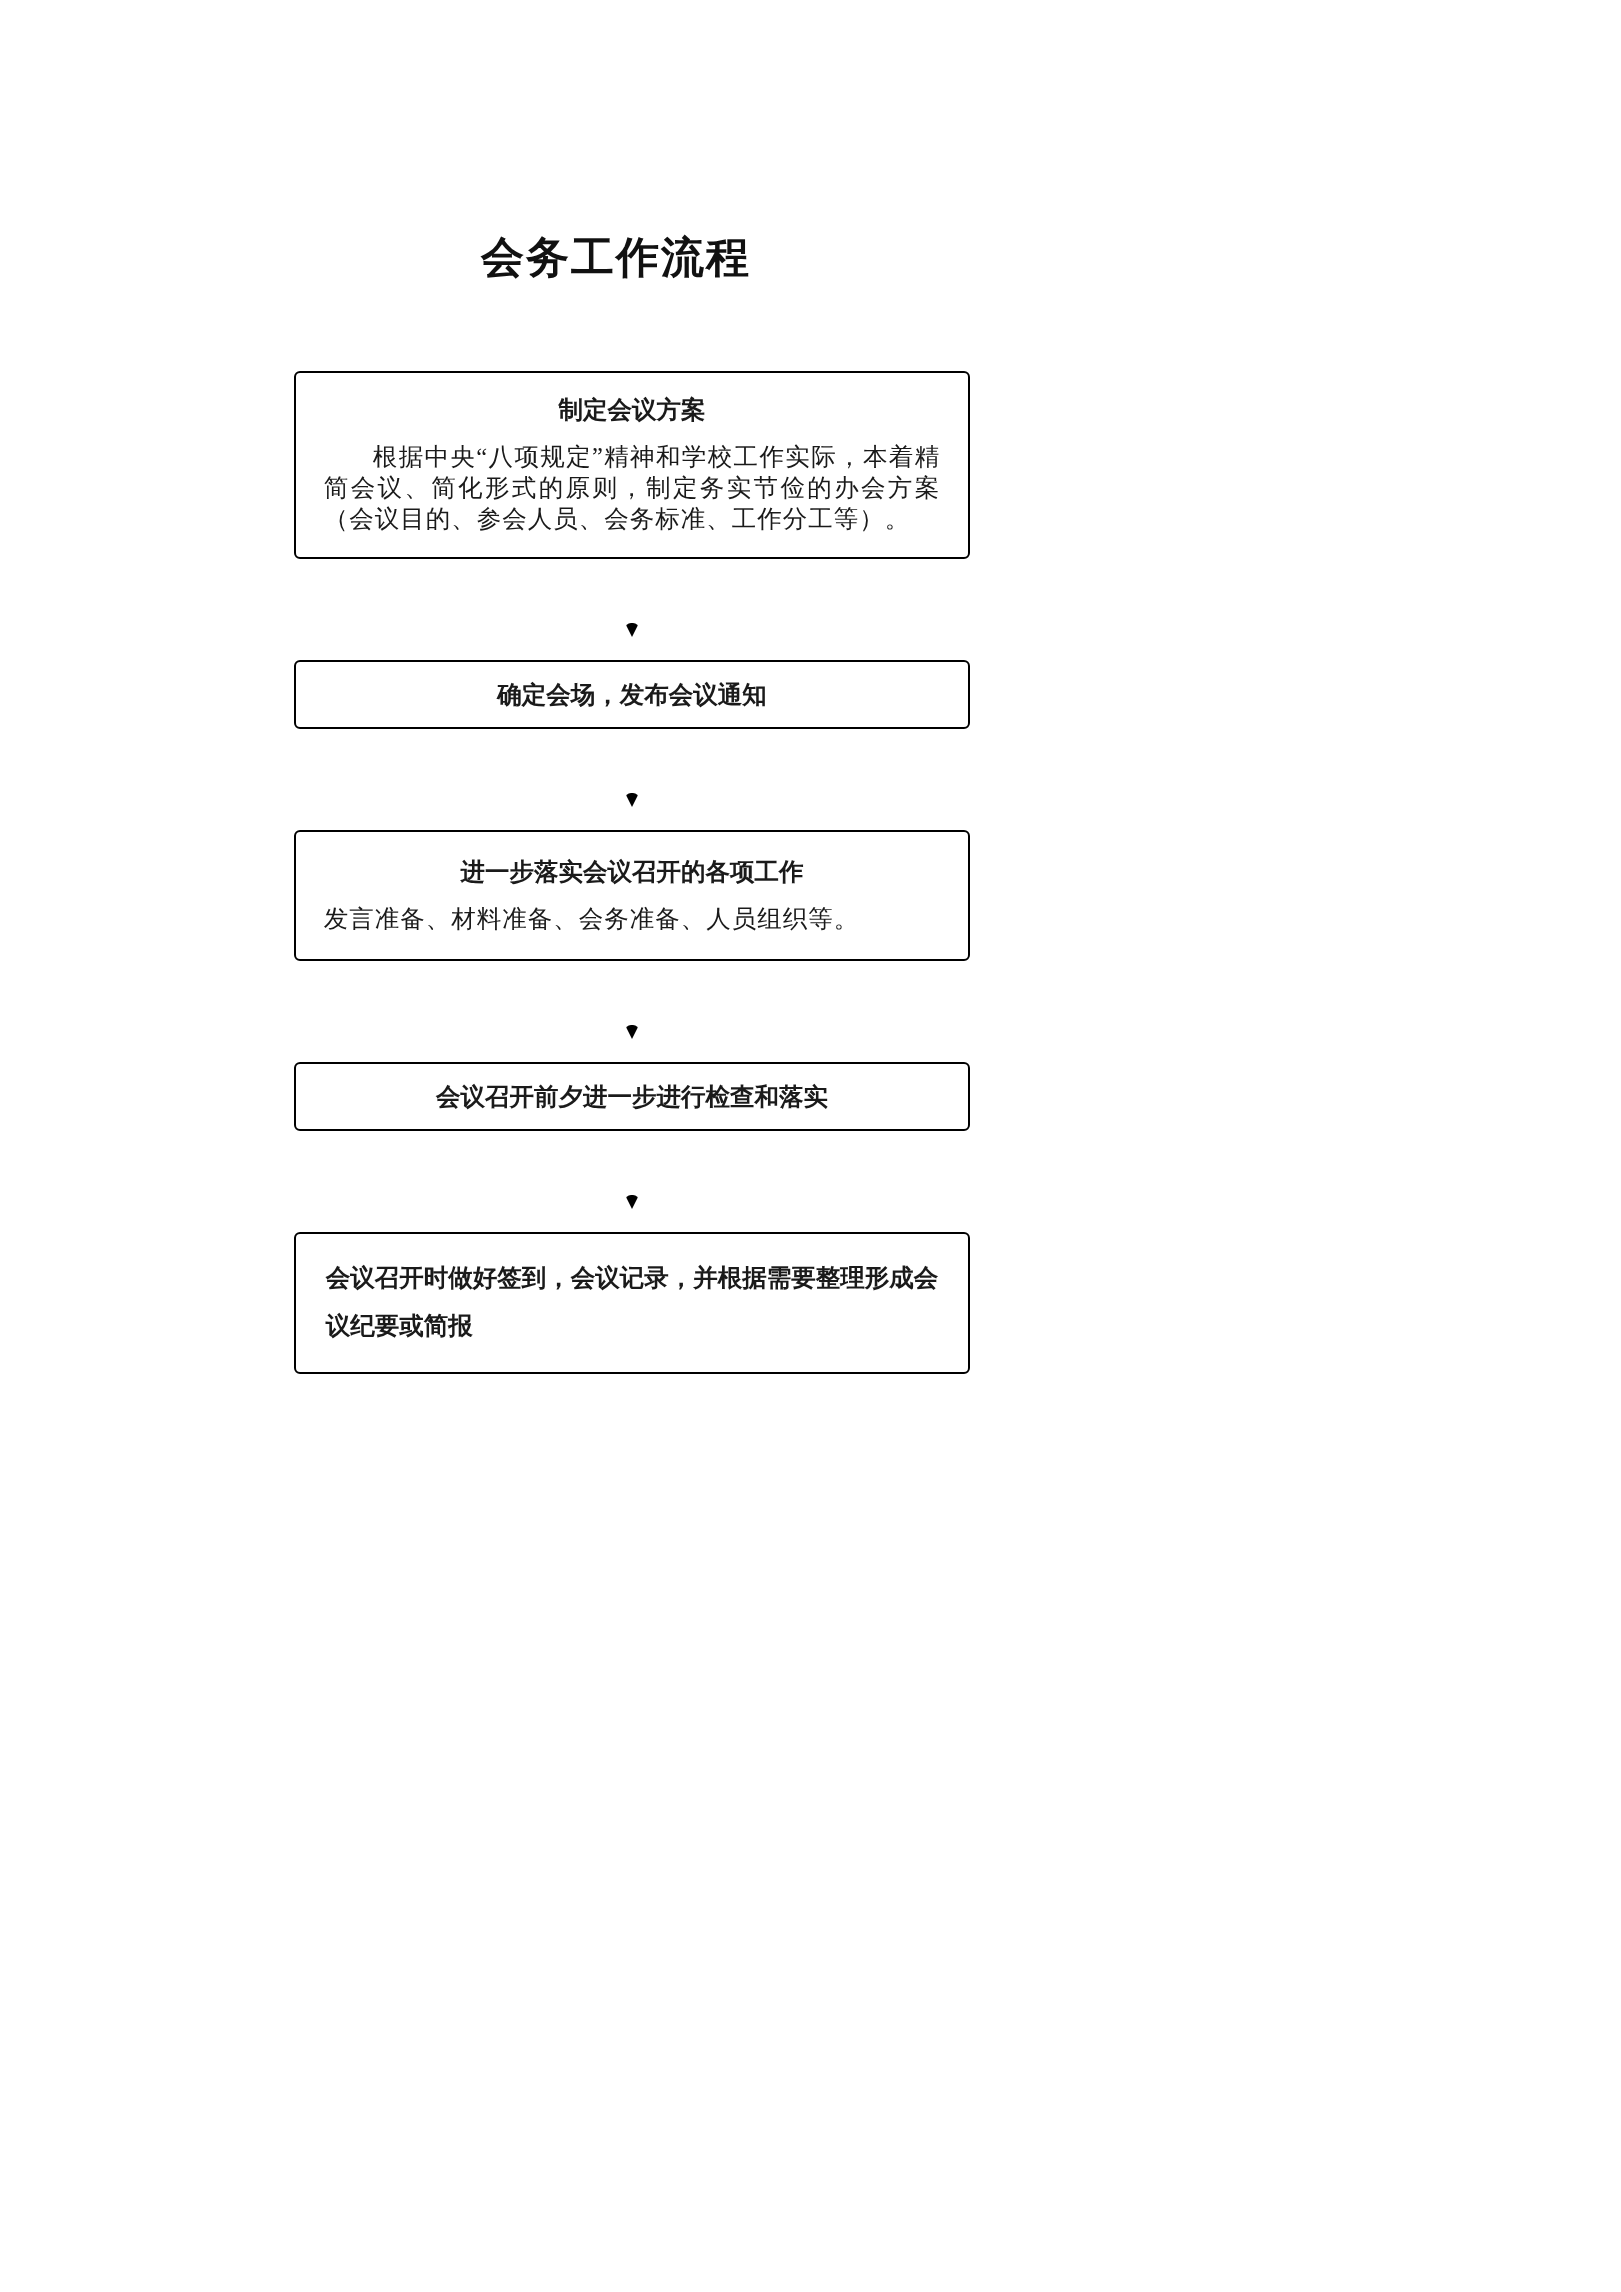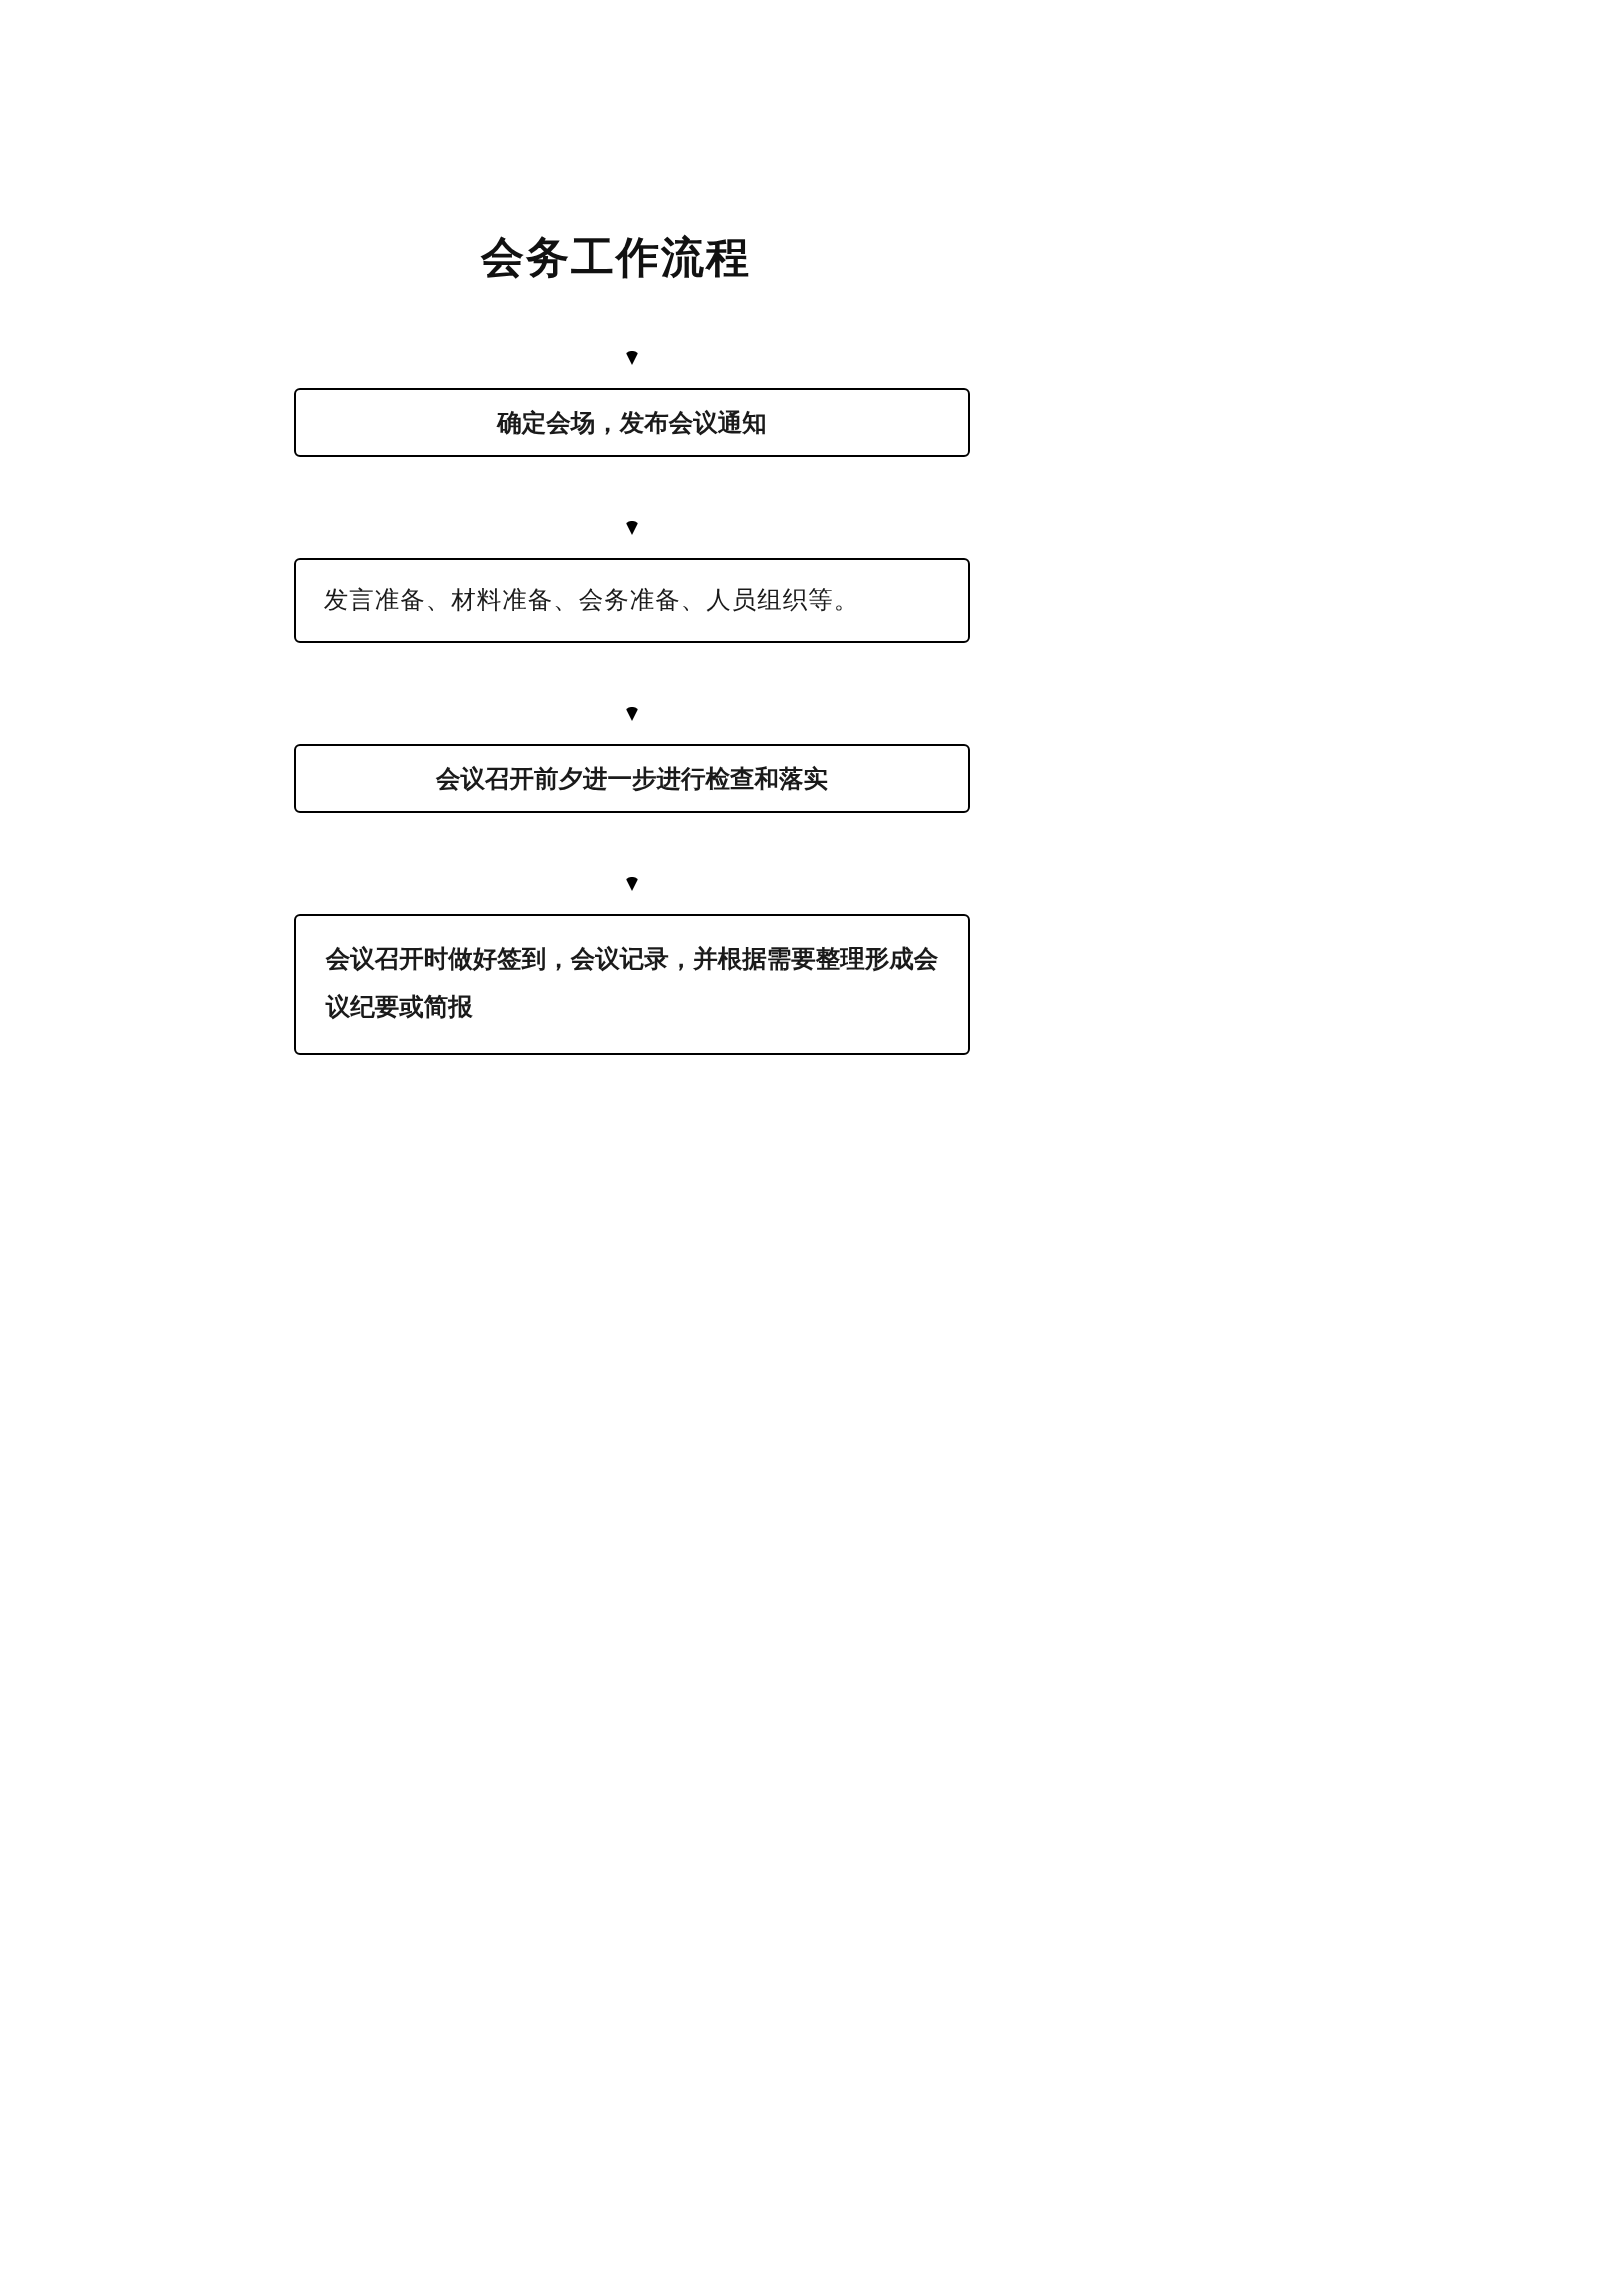--- a/index.html
+++ b/index.html
@@ -95,36 +95,41 @@
   }
 </style>
 </head>
 <body>
 
 <div class="page">
   <div class="content">
 
     <div class="page-title">会务工作流程</div>
 
+    <div class="flow-box box-step1">
+      <div class="box-title">制定会议方案</div>
+      <div class="box-body">根据中央“八项规定”精神和学校工作实际，本着精简会议、简化形式的原则，制定务实节俭的办会方案（会议目的、参会人员、会务标准、工作分工等）。</div>
+    </div>
 
     <div class="arrow">
       <div class="arrow-line"></div>
       <div class="arrow-head"></div>
     </div>
 
     <div class="flow-box box-single">
       <div class="box-title">确定会场，发布会议通知</div>
     </div>
 
     <div class="arrow">
       <div class="arrow-line"></div>
       <div class="arrow-head"></div>
     </div>
 
     <div class="flow-box box-step3">
+      <div class="box-title">进一步落实会议召开的各项工作</div>
       <div class="box-body">发言准备、材料准备、会务准备、人员组织等。</div>
     </div>
 
     <div class="arrow">
       <div class="arrow-line"></div>
       <div class="arrow-head"></div>
     </div>
 
     <div class="flow-box box-single">
       <div class="box-title">会议召开前夕进一步进行检查和落实</div>

